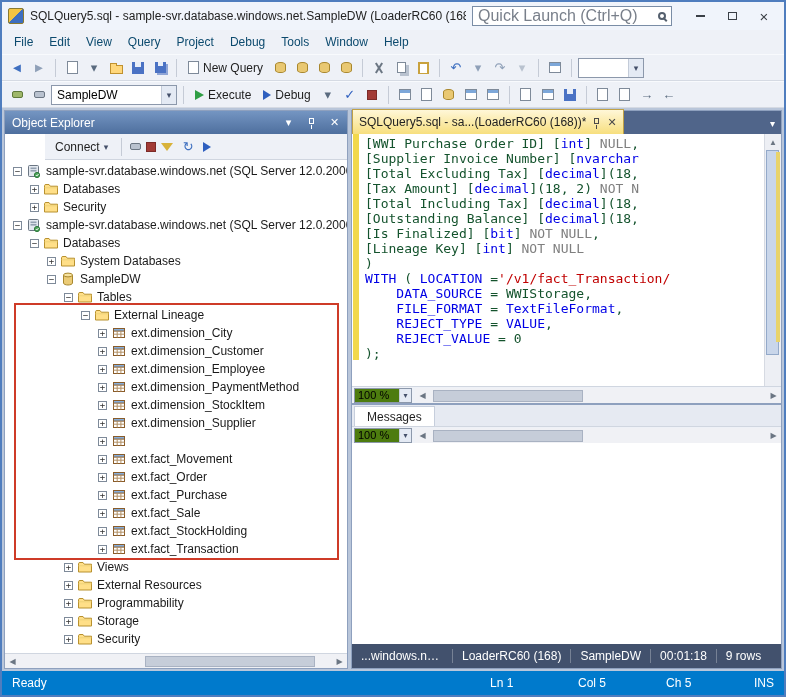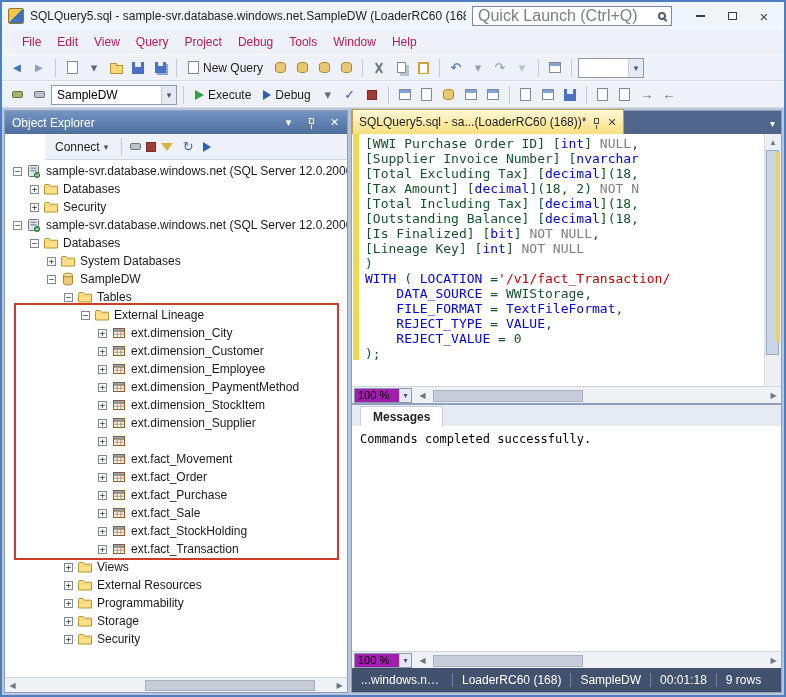--- a/index.html
+++ b/index.html
@@ -23,21 +23,21 @@
     transform:rotate(-45deg); bottom:-4px; right:-2px; }
   .win-buttons { display:flex; flex:none; margin-left:6px; }
   .win-btn { width:32px; height:22px; display:flex; align-items:center; justify-content:center; color:#3A3F46; }
   .wb-min i { width:9px; height:2px; background:#3A3F46; display:block; }
   .wb-restore i { width:9px; height:8px; border:1px solid #3A3F46; display:block; position:relative; background:#F0F4FB; }
   .wb-restore i::before { content:""; position:absolute; top:-3px; left:2px; width:9px; height:8px; border:1px solid #3A3F46; z-index:-1; }
   .wb-close { font-size:15px; line-height:1; }
 
   
   .menubar { height:24px; flex:none; display:flex; align-items:center; background:#EEF1F7;
-    font-size:12px; color:#be185d; padding-left:4px;margin-left:8px; }
+    font-size:12px; color:#0c4a6e; padding-left:4px; }
   .menu-item { padding:3px 8px; }
   .toolbar { height:27px; flex:none; display:flex; align-items:center; background:#EEF1F7;
     border-top:1px solid #F8FAFD; border-bottom:1px solid #D5DAE3; padding:0 5px; gap:2px; }
   .tb-sep { width:1px; height:18px; background:#C5CBD6; margin:0 4px; flex:none; }
   .tbi { min-width:20px; height:20px; display:flex; align-items:center; justify-content:center;
     font-size:13px; flex:none; }
   .tb-btn { display:flex; align-items:center; gap:4px; padding:0 5px; height:22px; font-size:12px; color:#1E1E1E; }
   .combo { border:1px solid #8C98AB; background:#fff; height:20px; display:flex; align-items:center;
     font-size:12px; padding-left:5px; flex:none; }
   .combo-text { flex:1; white-space:nowrap; overflow:hidden; }
@@ -119,28 +119,28 @@
   .code-line { height:15px; }
   .tok-k { color:#0000E6; } .tok-g { color:#7F7F7F; } .tok-s { color:#C00000; } .tok-p { color:#14532d; }
   .vscroll { width:17px; flex:none; background:#EDEFF4; border-left:1px solid #D6DAE2; position:relative; }
   .vs-up { position:absolute; top:1px; left:0; width:16px; height:14px; display:flex; align-items:center;
     justify-content:center; font-size:8px; color:#6B7683; }
   .vs-thumb { position:absolute; top:16px; left:1px; width:13px; height:205px; background:#C9D6EA; border:1px solid #93A9C9; }
   .vs-annot { position:absolute; top:18px; right:1px; width:4px; height:190px; background:#E8D36B; }
 
   .bottom-bar { height:17px; flex:none; display:flex; align-items:center; background:#EEF1F7;
     border-top:1px solid #D0D6E0; padding-left:2px; }
-  .zoom-combo { width:58px; height:15px; border:1px solid #8C98AB; background:#a21caf; font-size:11px;
+  .zoom-combo { width:58px; height:15px; border:1px solid #8C98AB; background:#4d7c0f; font-size:11px;
     display:flex; align-items:center; padding-left:3px; flex:none; }
   .zoom-combo .combo-arrow { width:12px; font-size:8px; }
   .h-scroll { flex:1; height:15px; position:relative; background:#F0F1F5; margin-left:3px; display:flex; align-items:center; }
   .h-thumb { position:absolute; left:18px; width:150px; top:2px; bottom:1px; background:#C6CDD9; border:1px solid #A9B2C2; }
 
   .messages { flex:1; min-height:0; display:flex; flex-direction:column; background:#fff; border-top:2px solid #8EA0BE; }
-  .msg-tabs { height:21px; flex:none; background:#E6EAF2; display:flex; align-items:flex-end; padding-left:8px;font-weight:bold; }
+  .msg-tabs { height:21px; flex:none; background:#E6EAF2; display:flex; align-items:flex-end; padding-left:2px; }
   .msg-tab { height:20px; background:#fff; border:1px solid #C6CEDC; border-bottom:none;
     padding:0 12px; font-size:12px; display:flex; align-items:center; color:#1E1E1E; }
   .msg-content { flex:1; min-height:0; font-family:"DejaVu Sans Mono",monospace; font-size:12px;
     line-height:15px; padding:6px 8px; color:#000; overflow:hidden; }
 
   .query-status { height:24px; flex:none; background:#42516D; color:#fff; display:flex;
     align-items:center; font-size:12px; overflow:hidden; }
   .qs-item { padding:0 9px; white-space:nowrap; border-left:1px solid rgba(255,255,255,.28); }
   .qs-item:first-child { border-left:none; max-width:100px; overflow:hidden; text-overflow:ellipsis; }
 
@@ -662,21 +662,20 @@
           <span class="scroll-arrow">◀</span>
           <span class="h-thumb"></span>
           <span class="scroll-arrow" style="margin-left:auto">▶</span>
         </span>
       </div>
 
       <div class="messages">
         <div class="msg-tabs">
           <span class="msg-tab">Messages</span>
         </div>
-        <div class="msg-content">Commands completed successfully.</div>
         <div class="bottom-bar">
           <span class="zoom-combo">
             <span class="combo-text">100 %</span>
             <span class="combo-arrow">▾</span>
           </span>
           <span class="h-scroll">
             <span class="scroll-arrow">◀</span>
             <span class="h-thumb"></span>
             <span class="scroll-arrow" style="margin-left:auto">▶</span>
           </span>
@@ -686,13 +685,21 @@
       <div class="query-status">
         <span class="qs-item">...windows.ne...</span>
         <span class="qs-item">LoaderRC60 (168)</span>
         <span class="qs-item">SampleDW</span>
         <span class="qs-item">00:01:18</span>
         <span class="qs-item">9 rows</span>
       </div>
     </div>
   </div>
 
+  <div class="statusbar">
+    <span>Ready</span>
+    <span class="sb-spacer"></span>
+    <span class="sb-cell">Ln 1</span>
+    <span class="sb-cell">Col 5</span>
+    <span class="sb-cell">Ch 5</span>
+    <span>INS</span>
+  </div>
 </div>
 
 </body></html>

